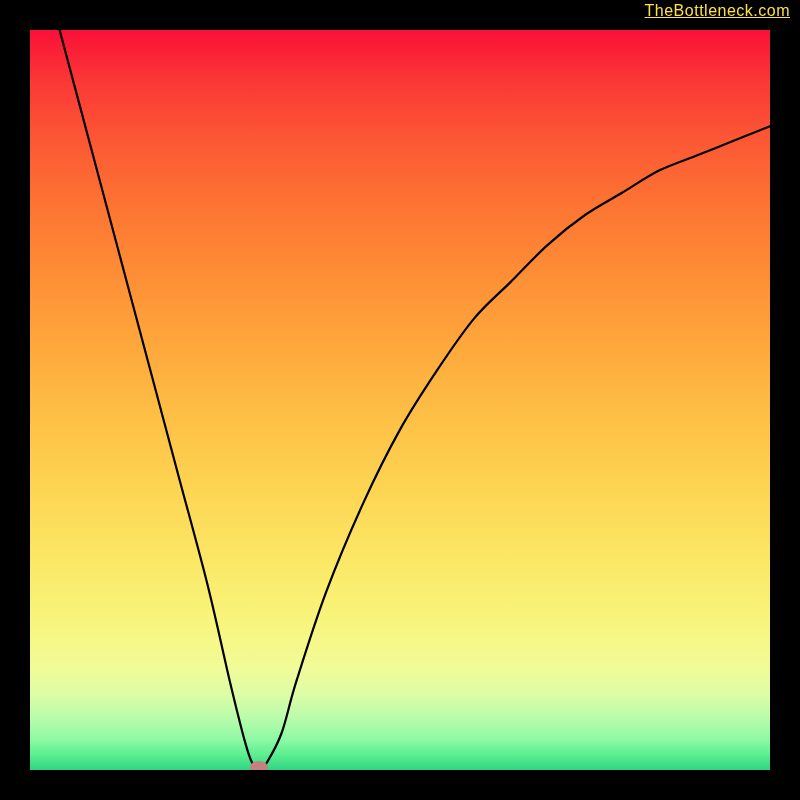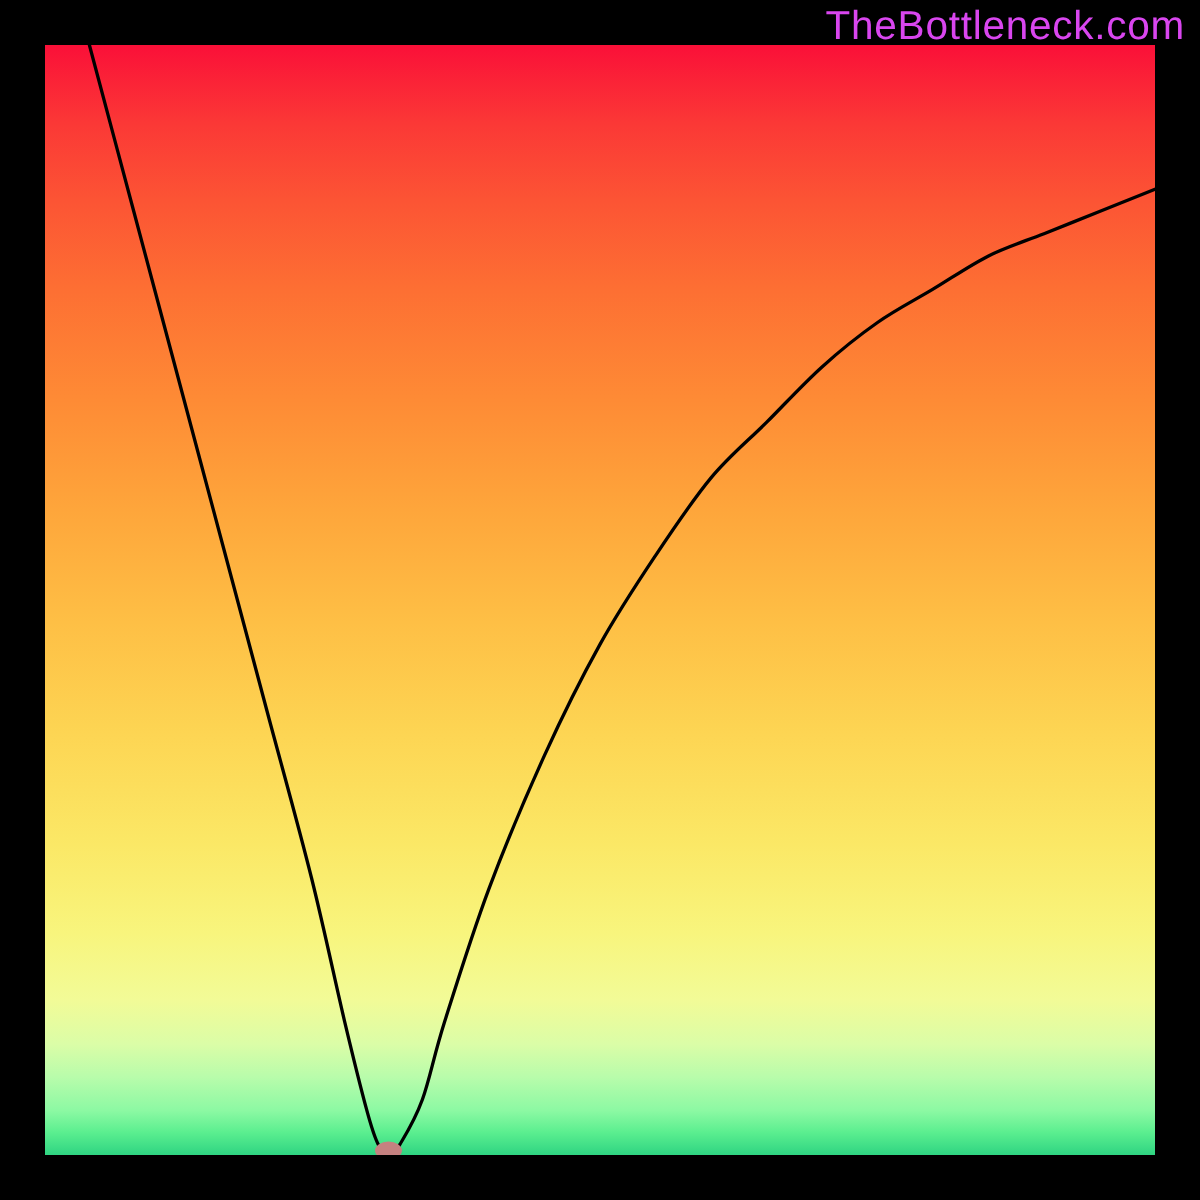--- a/index.html
+++ b/index.html
@@ -14,25 +14,26 @@
   .frame {
     position: relative;
     width: 800px;
     height: 800px;
     background: #000;
   }
   .watermark {
     position: absolute;
     top: 2px;
     right: 10px;
-    color: #d946ef;
-    font-size: 27px;
+    color: #fde047;
+    font-size: 16px;
     font-weight: 500;
     letter-spacing: 0.5px;
     z-index: 10;
+    text-decoration: underline;
   }
   .plot-area {
     position: absolute;
     left: 30px;
     top: 30px;
     width: 740px;
     height: 740px;
     background: linear-gradient(to bottom,
       #fa1038 0%,
       #fb3836 7%,

